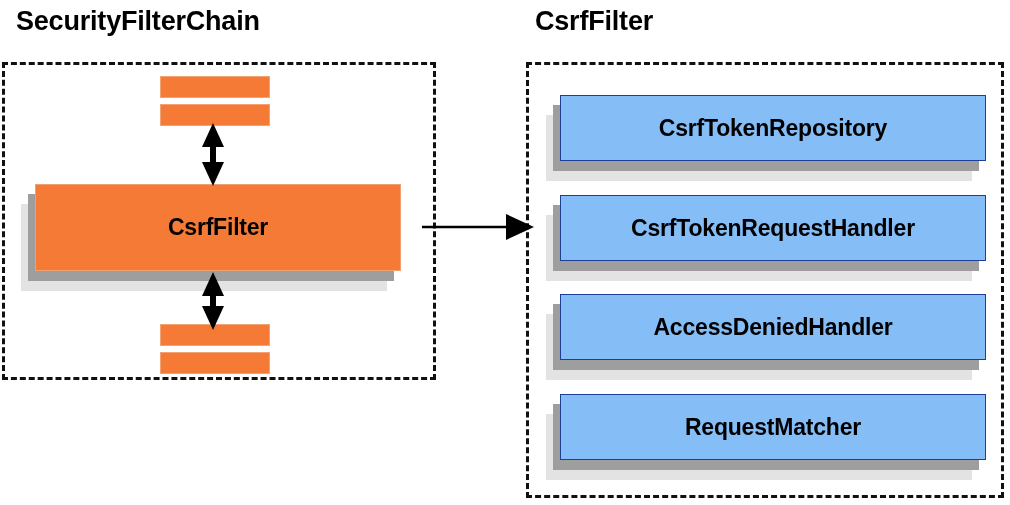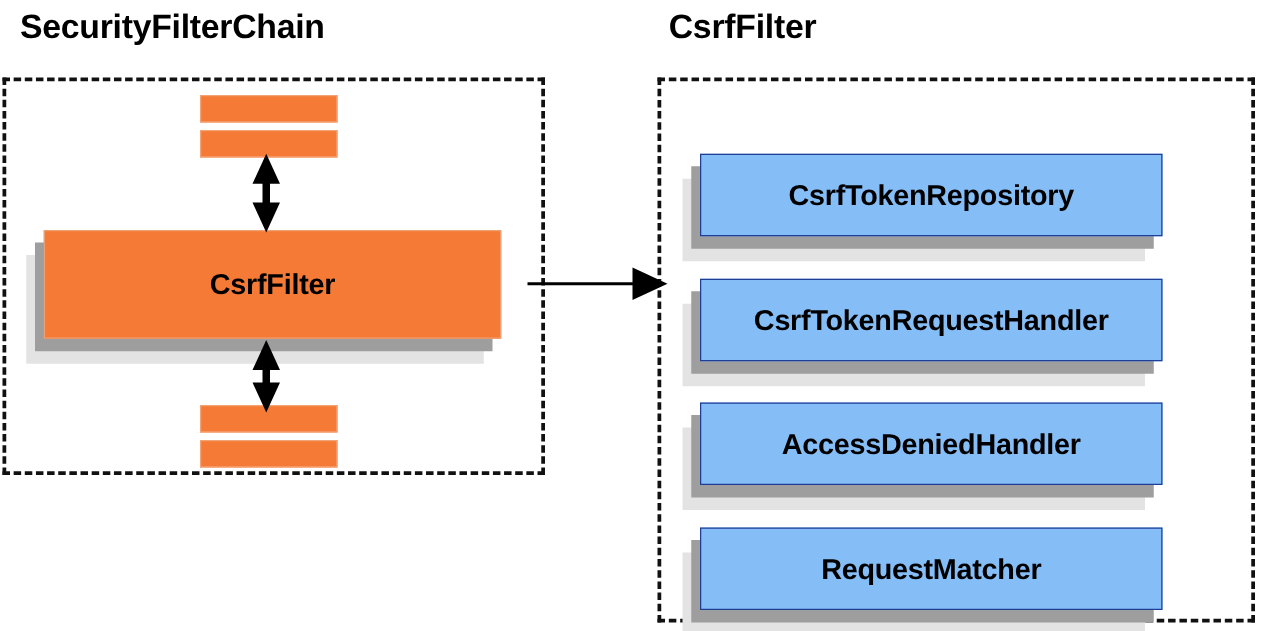--- a/index.html
+++ b/index.html
@@ -56,21 +56,21 @@
   .bar{
     position:absolute;background:#f57a35;border:1px solid #f3a274;
     box-sizing:border-box;
   }
   #bar-top-1{left:160px;top:76px;width:110px;height:22px;}
   #bar-top-2{left:160px;top:104px;width:110px;height:22px;}
   #bar-bottom-1{left:160px;top:324px;width:110px;height:22px;}
   #bar-bottom-2{left:160px;top:352px;width:110px;height:22px;}
 
   
-  .blue-box{width:370px;height:66px;margin-top:28px;}
+  .blue-box{width:426px;height:66px;}
   .blue-box .box-face{background:#85bdf7;border:1.5px solid #1f3e96;}
   #blue-box-0{left:560px;top:95px;}
   #blue-box-1{left:560px;top:195px;text-align:right;}
   #blue-box-2{left:560px;top:294px;}
   #blue-box-3{left:560px;top:394px;}
 
   
   #arrow-layer{
     position:absolute;left:0;top:0;width:1010px;height:505px;
     pointer-events:none;

